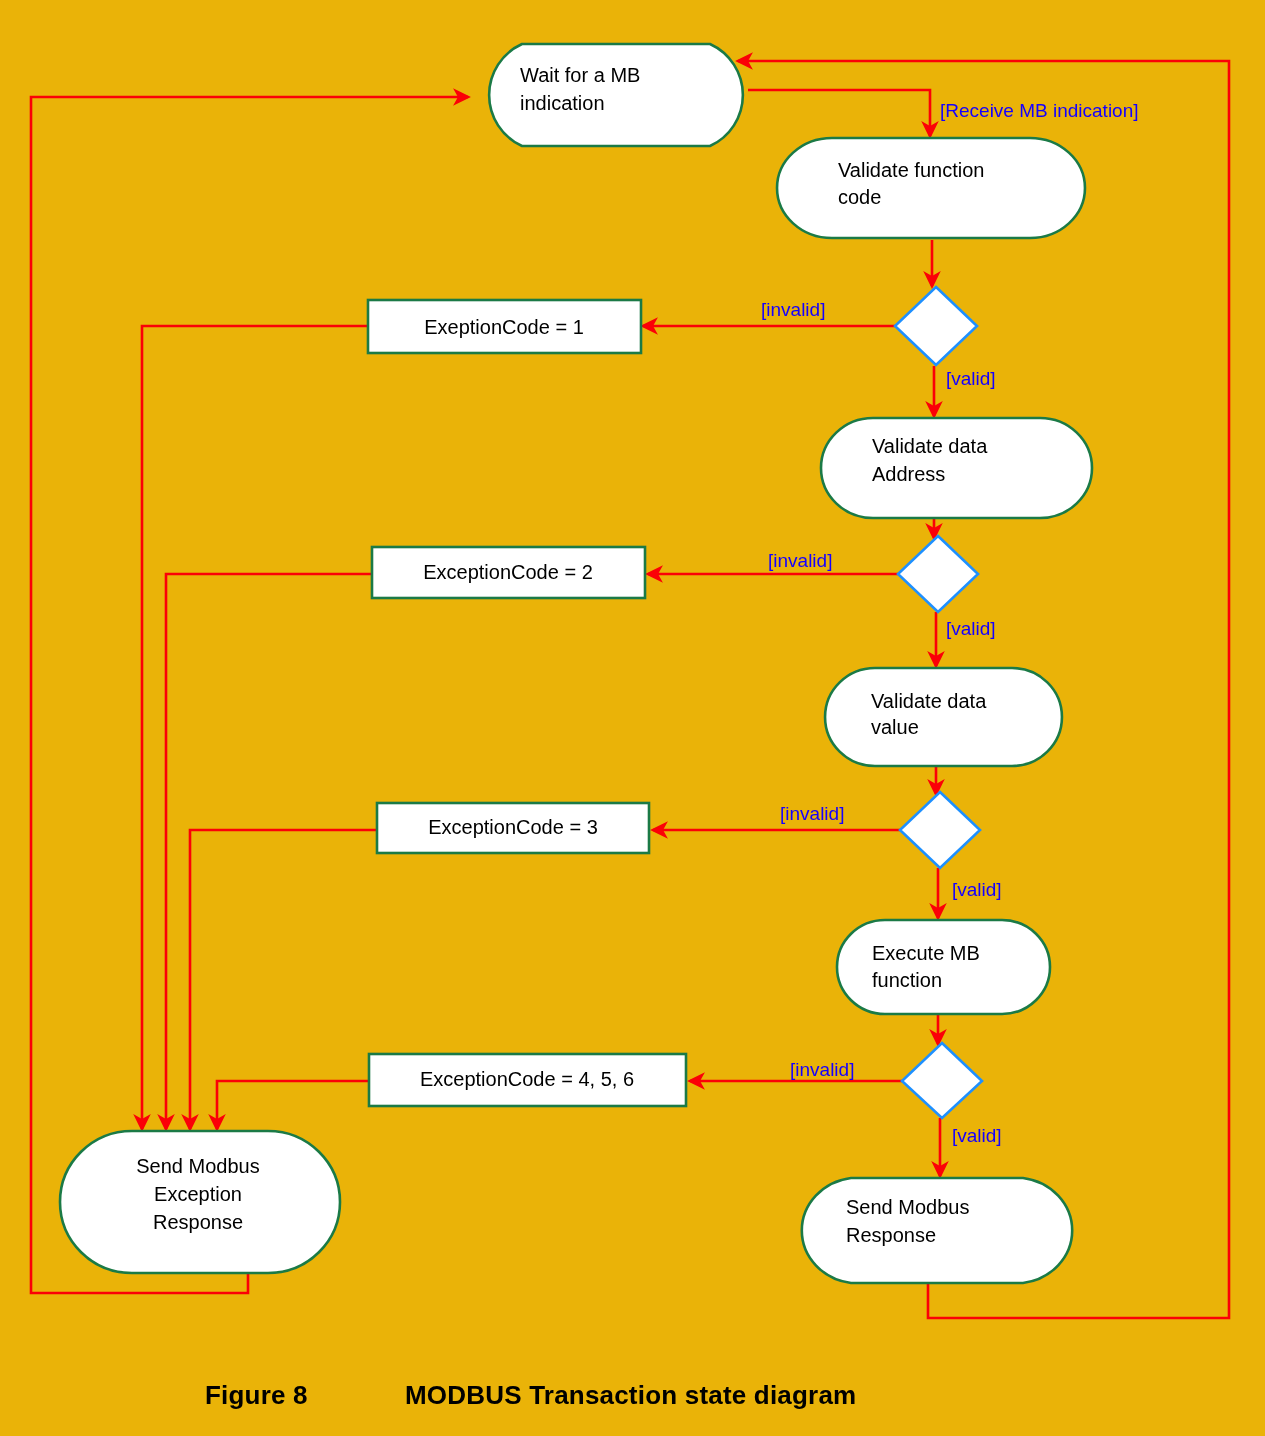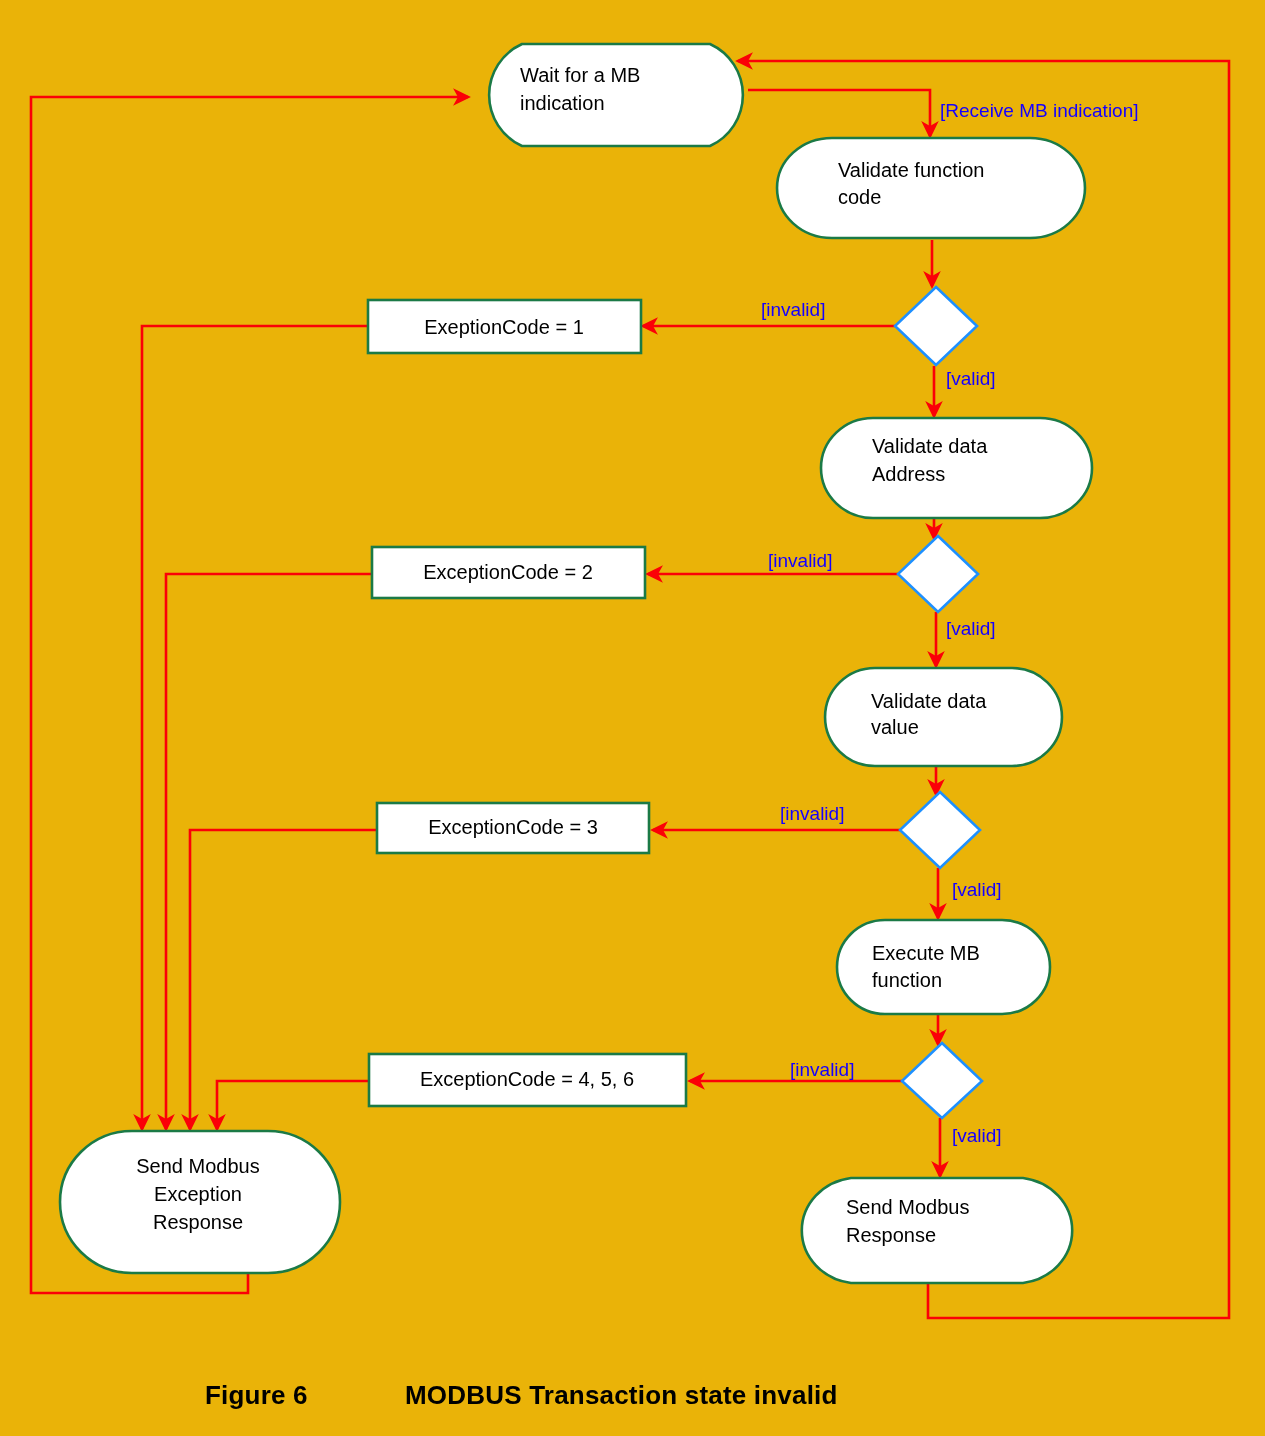--- a/index.html
+++ b/index.html
@@ -125,17 +125,17 @@
     <text class="guard-label" x="780" y="820">[invalid]</text>
     <text class="guard-label" x="952" y="896">[valid]</text>
 
     <text class="guard-label" x="790" y="1076">[invalid]</text>
     <text class="guard-label" x="952" y="1142">[valid]</text>
 
   </svg>
 
   <div class="caption">
     <div class="caption-inner">
-      <span class="cap-num">Figure 6</span><span>MODBUS Transaction state invalid</span>
+      <span class="cap-num">Figure 8</span><span>MODBUS Transaction state diagram</span>
     </div>
   </div>
 
 </div>
 
 </body></html>

